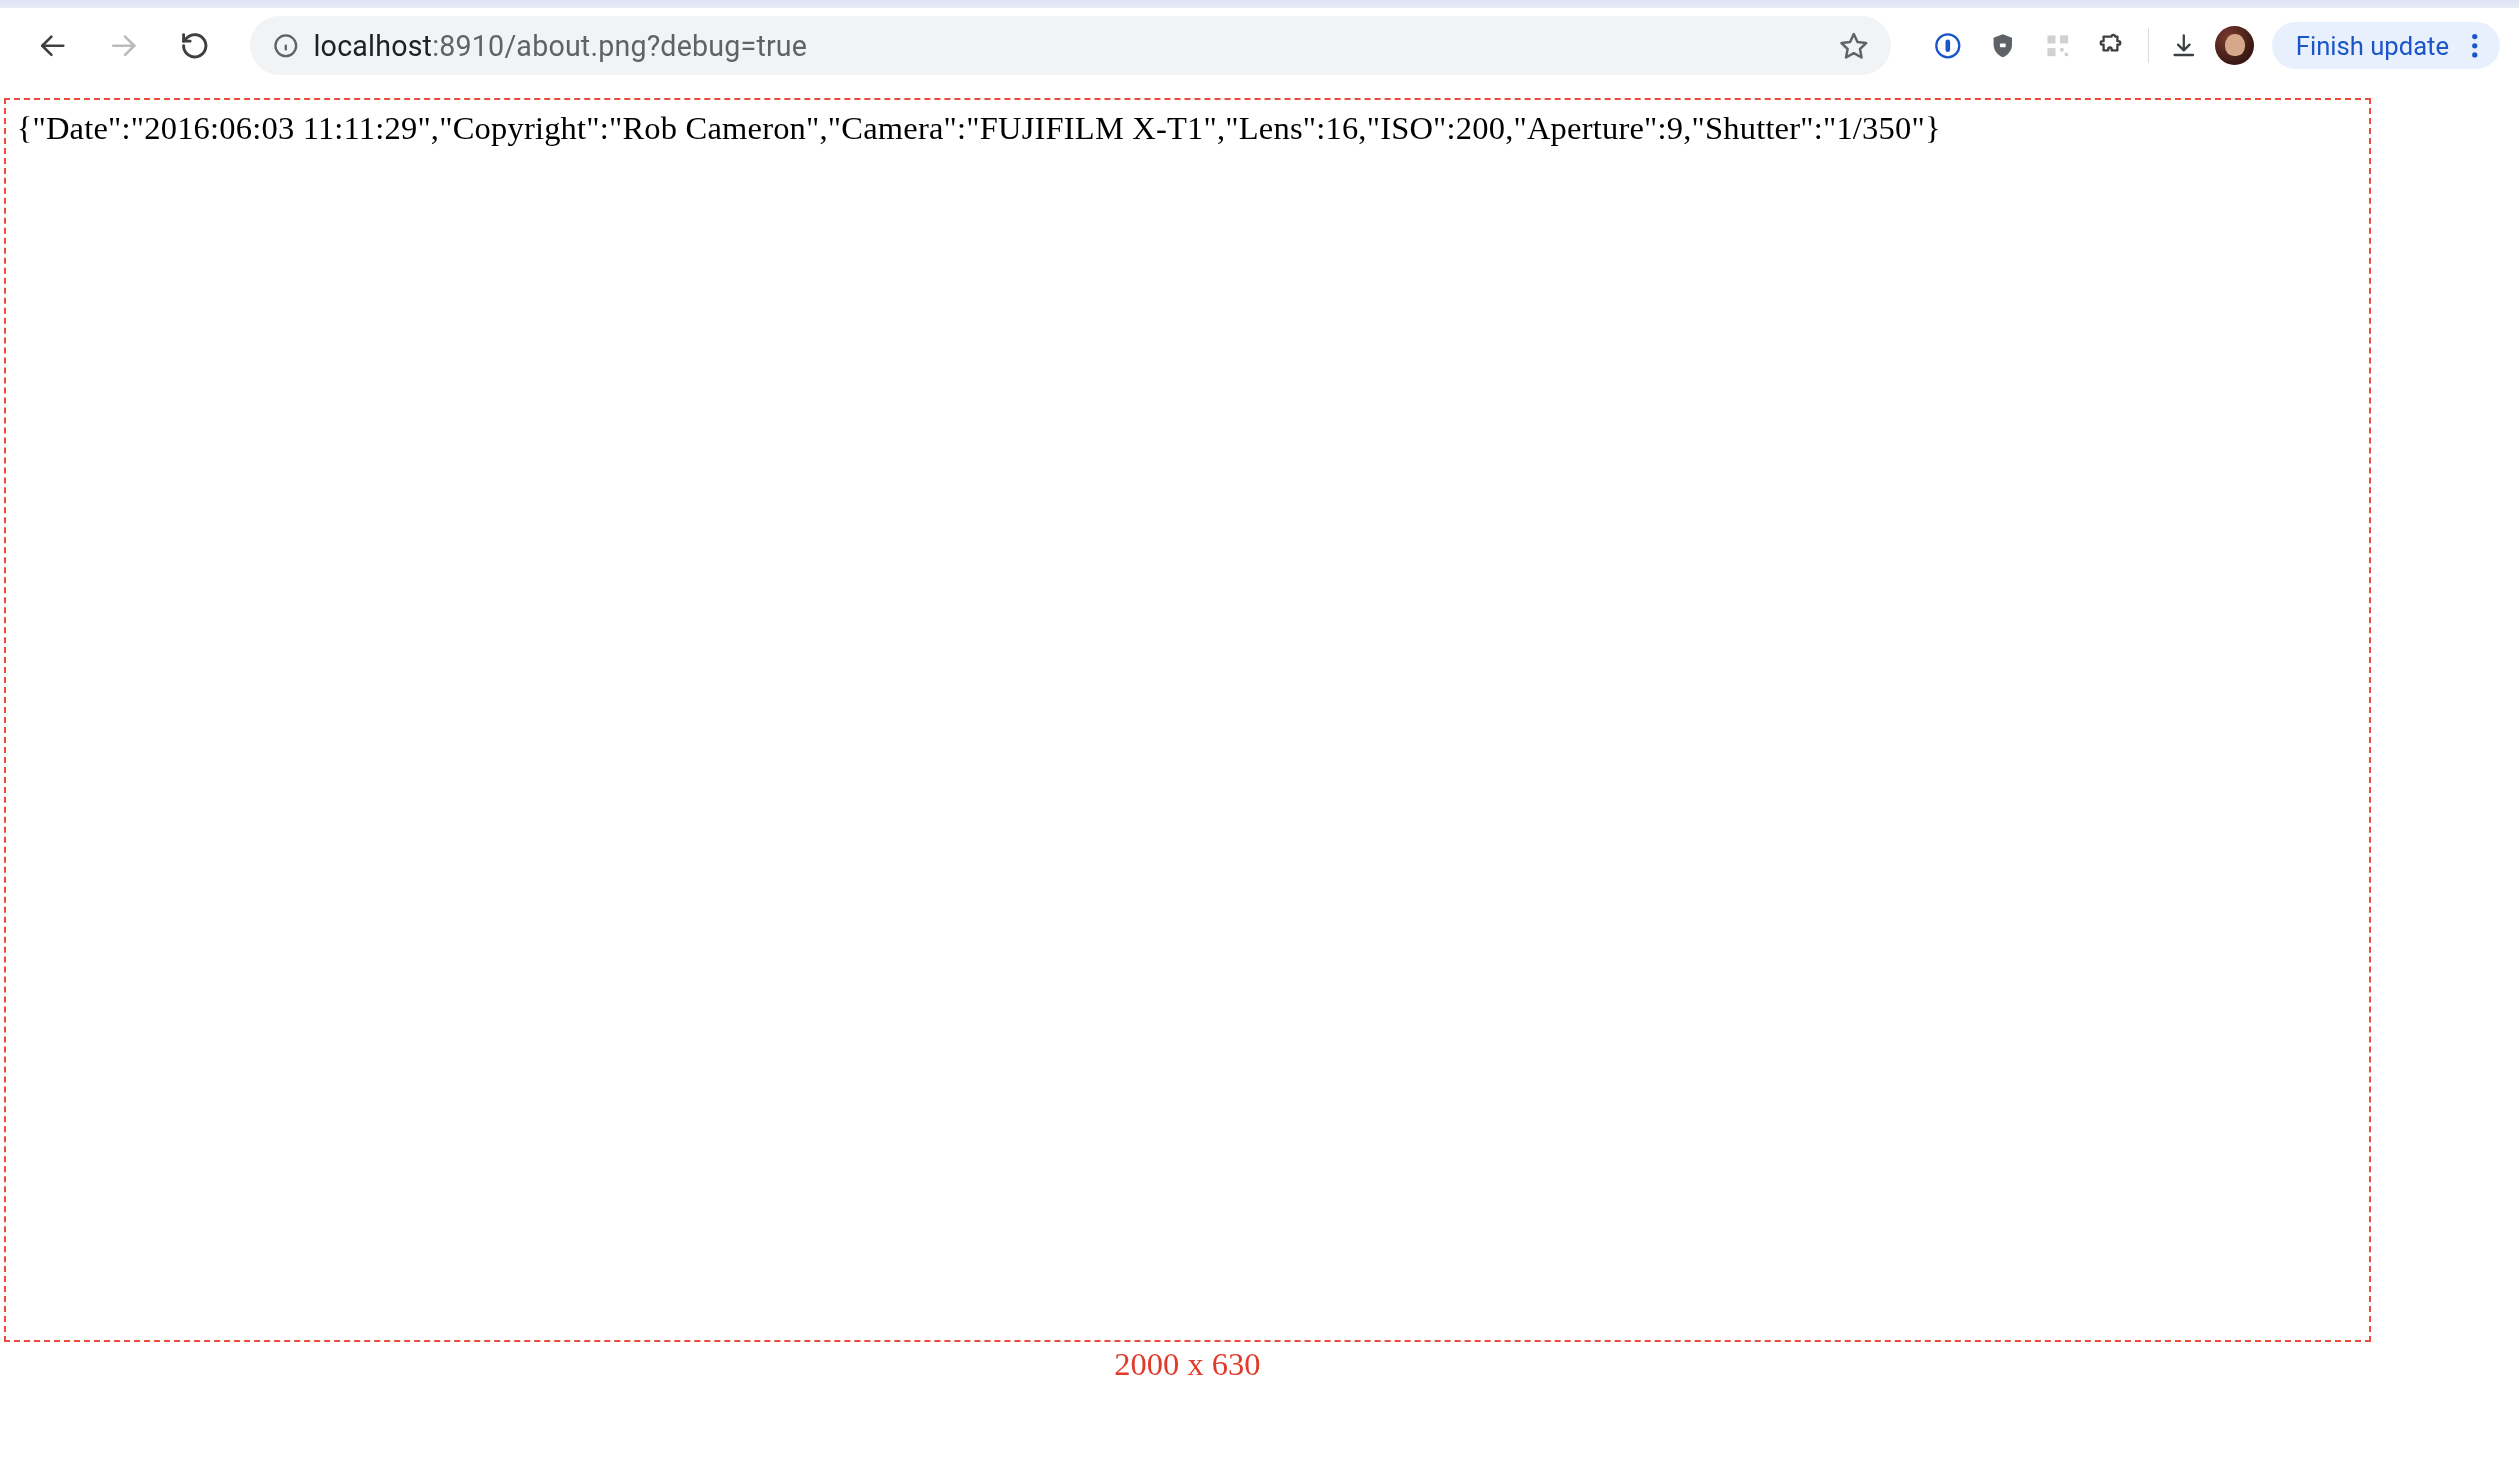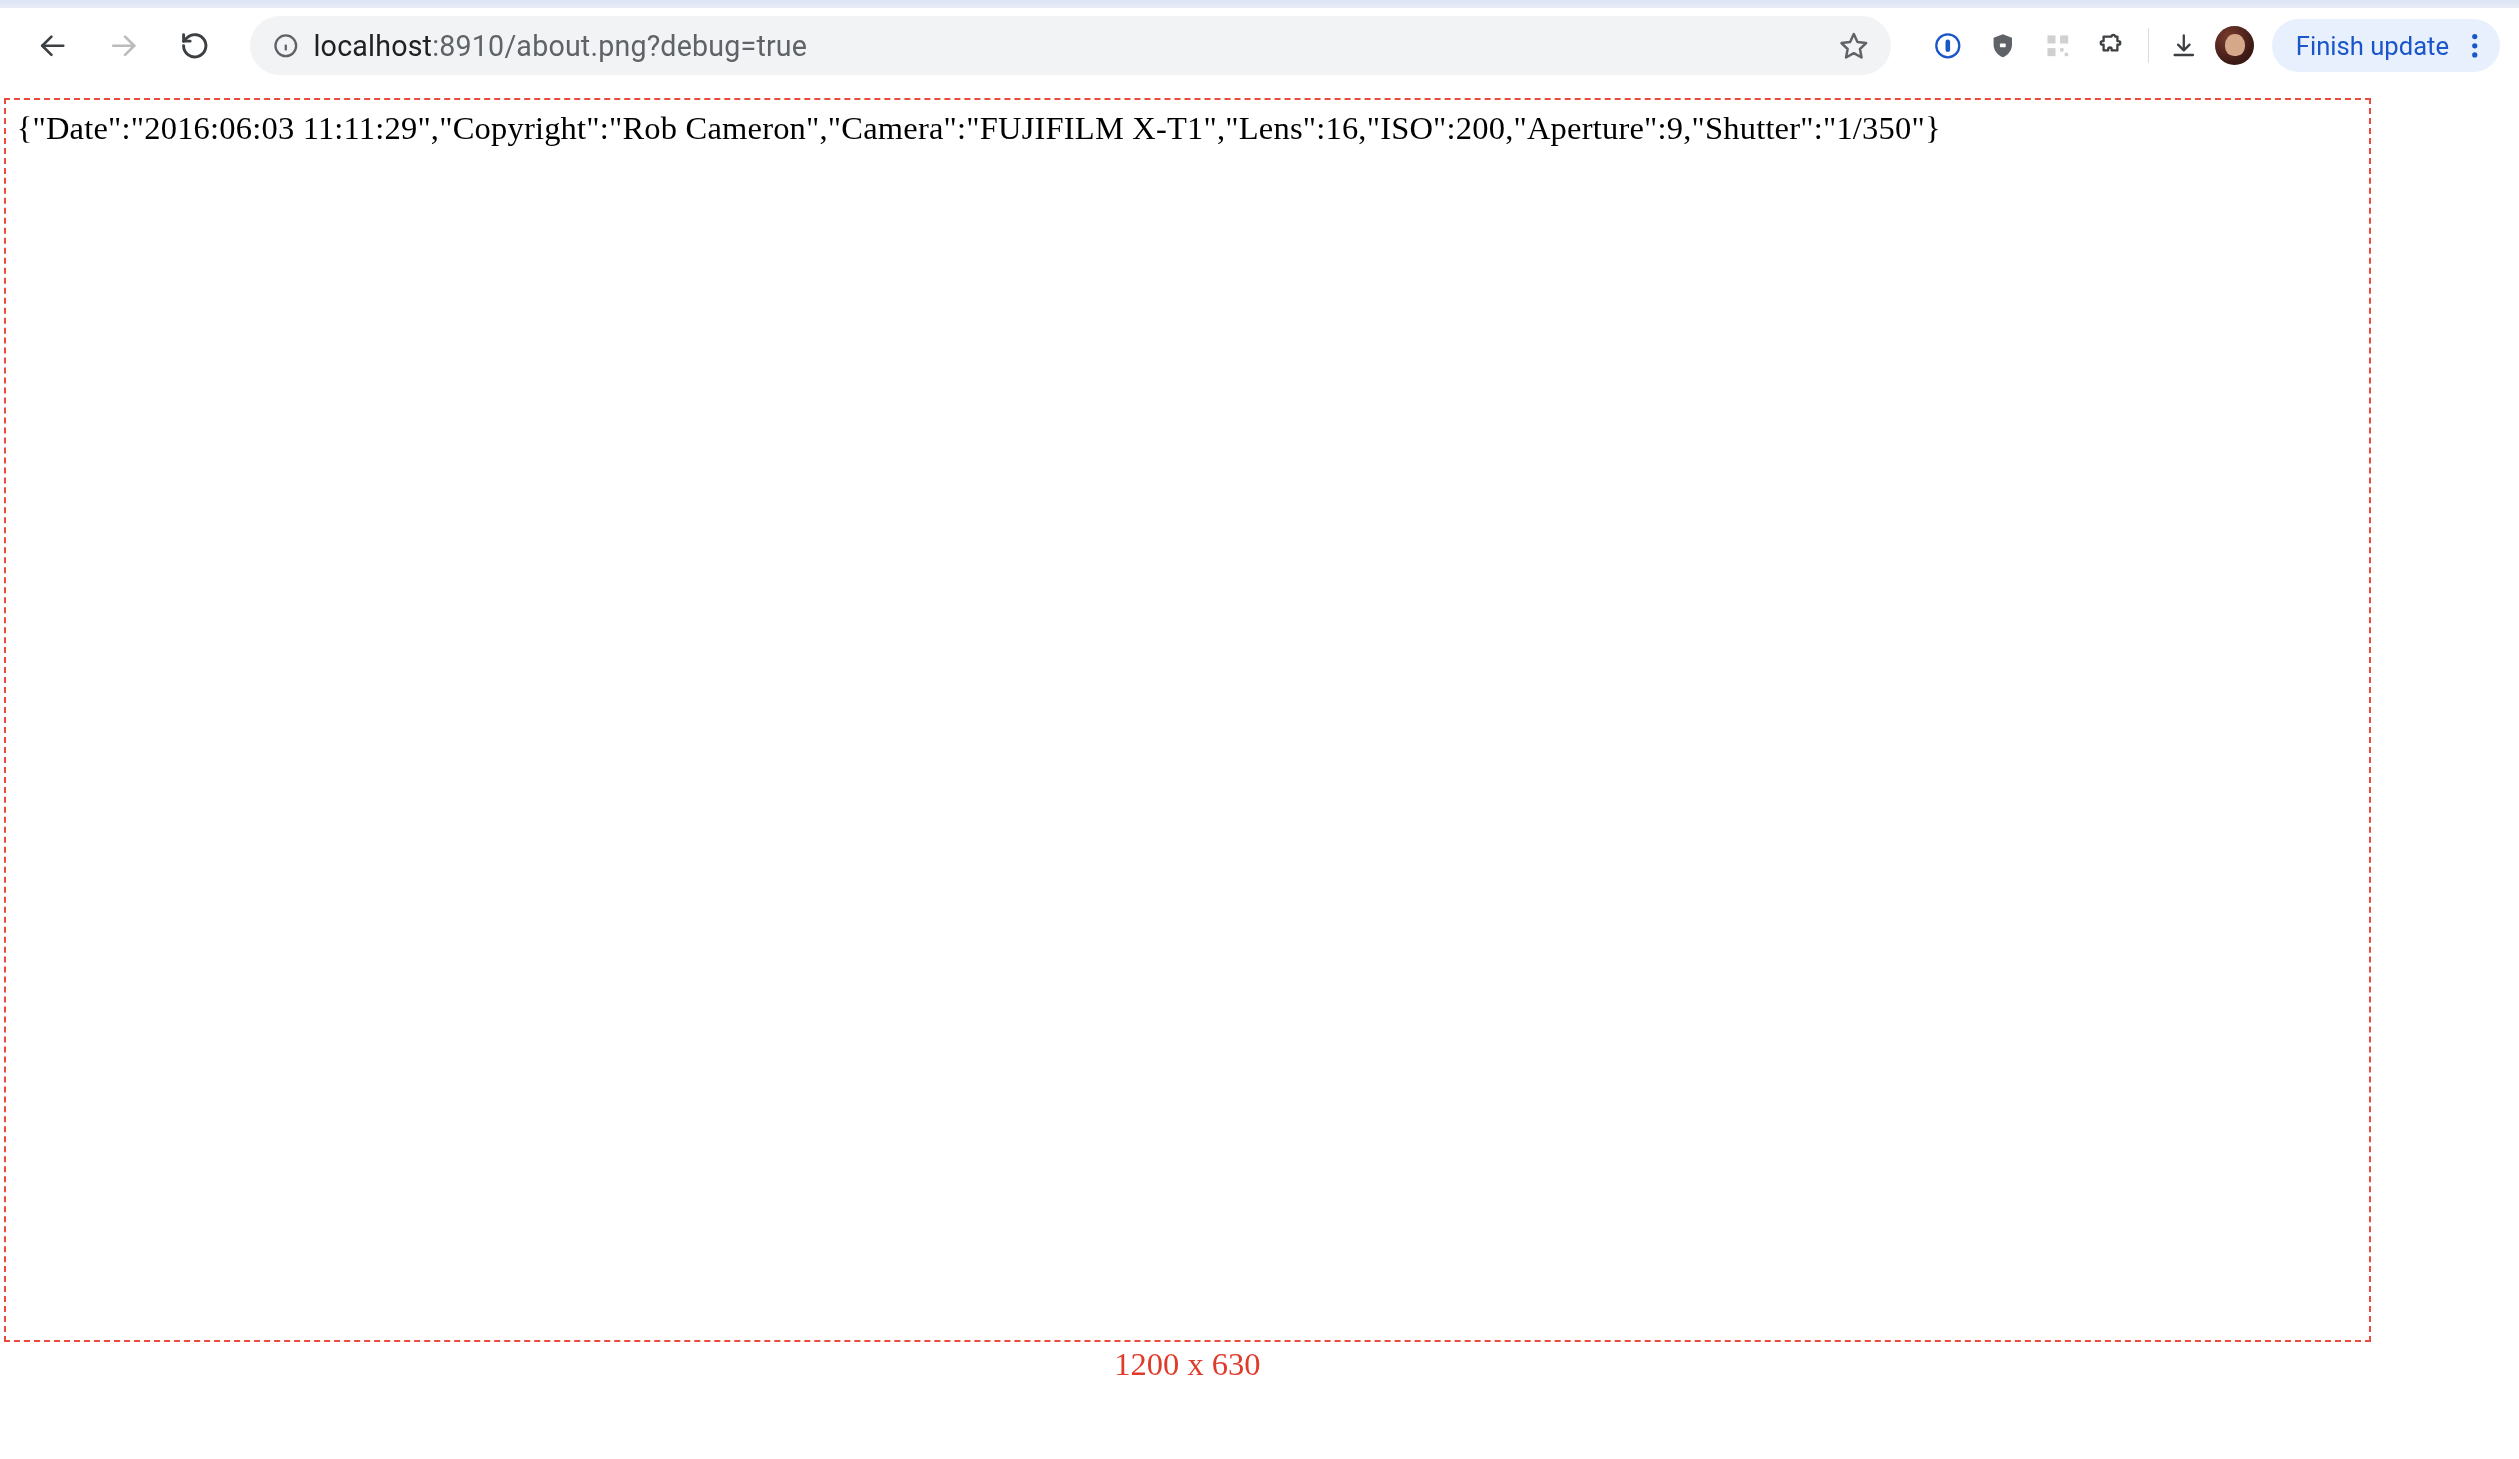--- a/index.html
+++ b/index.html
@@ -110,21 +110,21 @@
     }
     .avatar::after {
       content: "";
       position: absolute;
       left: 9.9px; top: 7.9px;
       width: 19.7px; height: 21.7px;
       border-radius: 50% 50% 45% 45%;
       background: #d6a88a;
     }
     .update-chip {
-      height: 53px;
+      height: 47px;
       background: #e8f0fe;
       border-radius: 26.6px;
       display: flex;
       align-items: center;
       padding: 0 9.9px 0 23.6px;
       gap: 9.9px;
       cursor: pointer;
       margin-left: 9.9px;
     }
     .update-chip span {
@@ -259,15 +259,15 @@
         </svg>
       </div>
     </div>
   </div>
 </div>
 
 <div class="content-area">
   <div class="dashed-box">
     <div class="json-line">{"Date":"2016:06:03 11:11:29","Copyright":"Rob Cameron","Camera":"FUJIFILM X-T1","Lens":16,"ISO":200,"Aperture":9,"Shutter":"1/350"}</div>
   </div>
-  <div class="dimensions-label">1200 x 630</div>
+  <div class="dimensions-label">2000 x 630</div>
 </div>
 
 
 </body></html>

